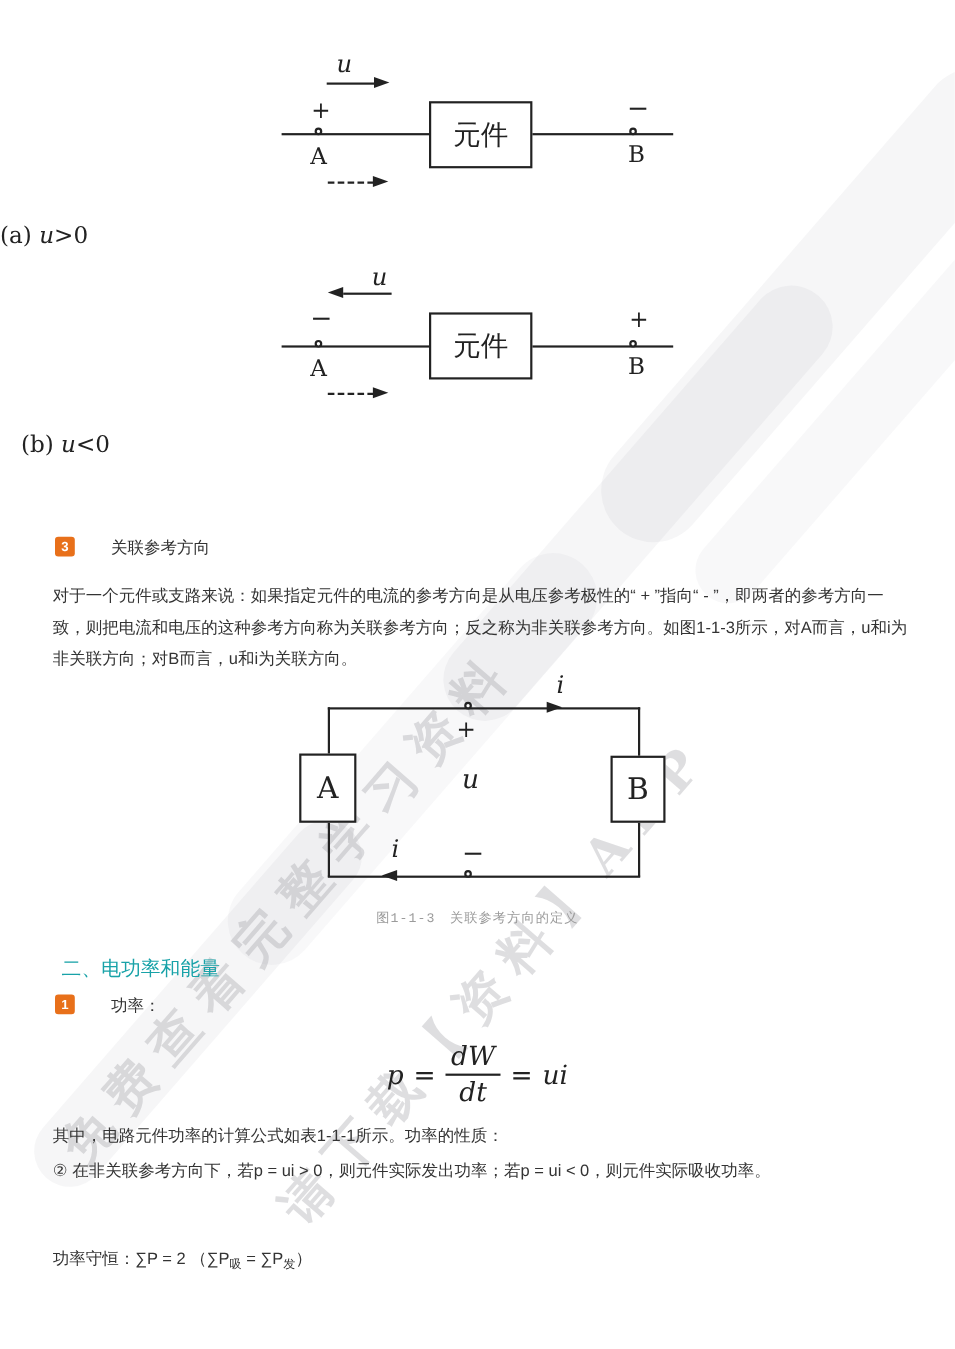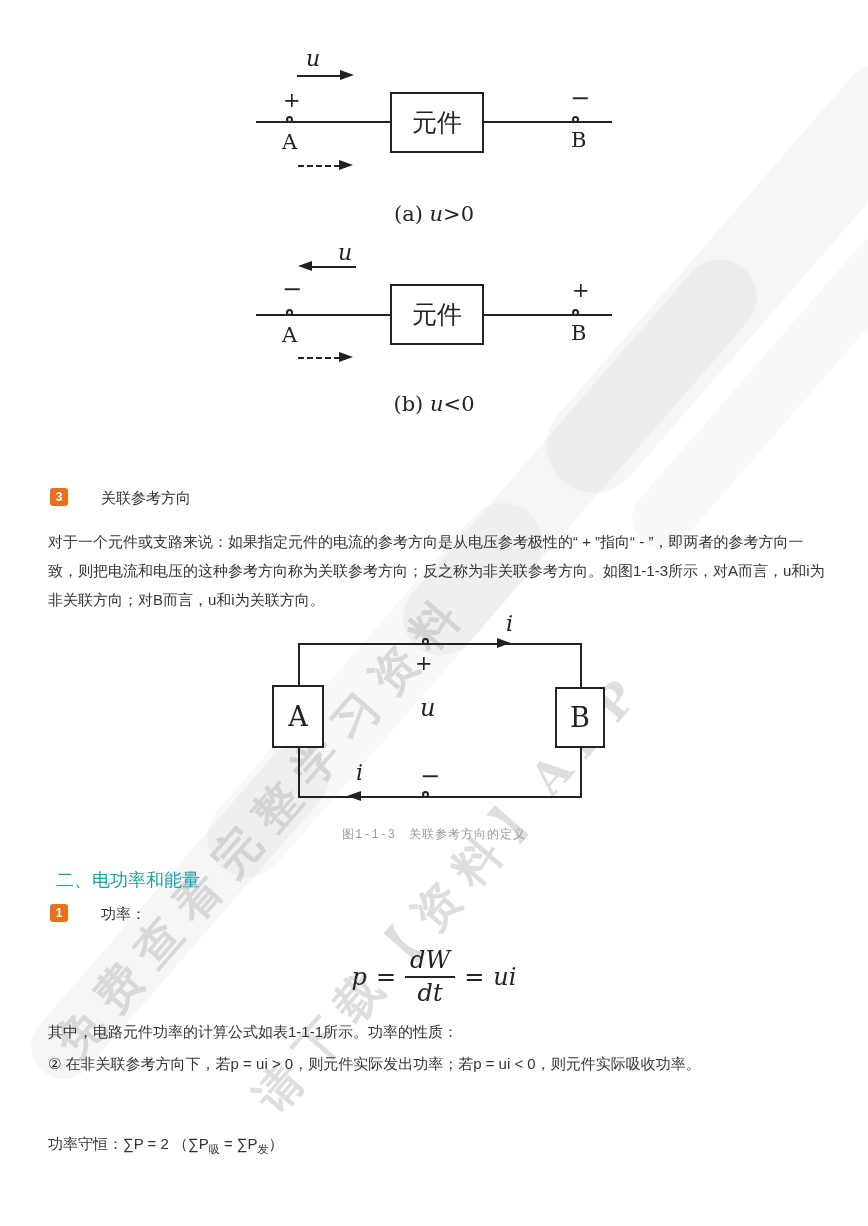--- a/index.html
+++ b/index.html
@@ -44,21 +44,21 @@
   .ebox {
     position:absolute; border:2.5px solid #222; background:#fff;
     display:flex; align-items:center; justify-content:center;
     font-family:"DejaVu Serif","Liberation Serif",serif; font-size:25px; color:#222;
   }
   .figcap {
     position:absolute; left:0; right:0; text-align:center;
     font-size:12px; color:#9b9b9b; letter-spacing:1px;
   }
   .subcap {
-    position:absolute; left:0; right:0; text-align:center;
+    position:absolute; left:0; right:0; text-align:left;
     font-family:"DejaVu Serif","Liberation Serif",serif; font-size:21px; color:#222;
   }
   .badge {
     position:absolute; width:18px; height:18px; border-radius:3px;
     background:#e8701a; color:#fff; font-size:12px; font-weight:bold;
     display:flex; align-items:center; justify-content:center;
   }
   .sec-title { position:absolute; font-size:15px; color:#333;margin-left:24px; }
   .para { position:absolute; left:48px; width:778px; font-size:15px; line-height:29px; color:#333; }
   .line { position:absolute; left:48px; width:790px; font-size:15px; color:#333; }
@@ -131,21 +131,21 @@
       <div class="abs serif" style="left:282px; top:323px; font-size:21px;">A</div>
       <div class="abs serif" style="left:571px; top:321px; font-size:21px;">B</div>
 
       <div class="ebox" style="left:390px; top:284px; width:94px; height:61px;">
         <span>元件</span>
       </div>
 
       <div class="dline" style="left:298px; top:357px; width:42px;"></div>
       <div class="ah-r" style="left:339px; top:352px;"></div>
 
-      <div class="subcap" style="top:392px;">
+      <div class="subcap" style="top:392px;padding-left:19px;">
         <span>(b) </span><span class="it">u</span><span>&lt;0</span>
       </div>
     </div>
 
 
     <div class="badge" style="left:50px; top:488px;">3</div>
     <div class="sec-title" style="left:77px; top:489px;">关联参考方向</div>
 
     <div class="para" style="top:527px;">对于一个元件或支路来说：如果指定元件的电流的参考方向是从电压参考极性的“ + ”指向“ - ”，即两者的参考方向一致，则把电流和电压的这种参考方向称为关联参考方向；反之称为非关联参考方向。如图1-1-3所示，对A而言，u和i为非关联方向；对B而言，u和i为关联方向。</div>
 

